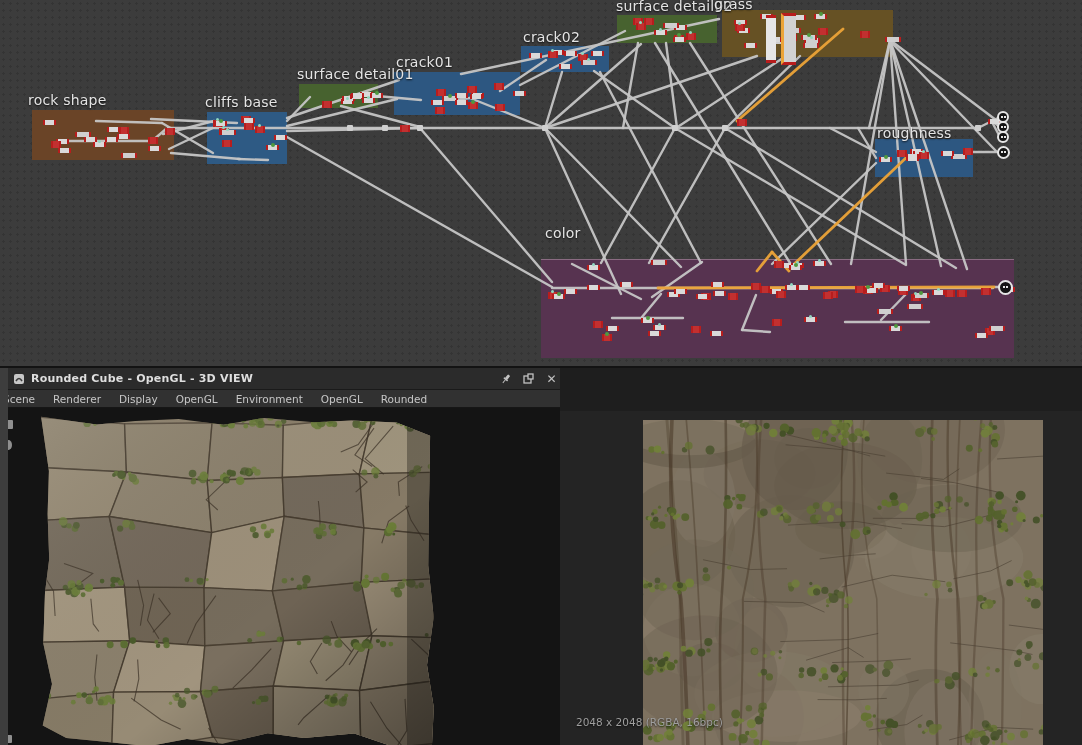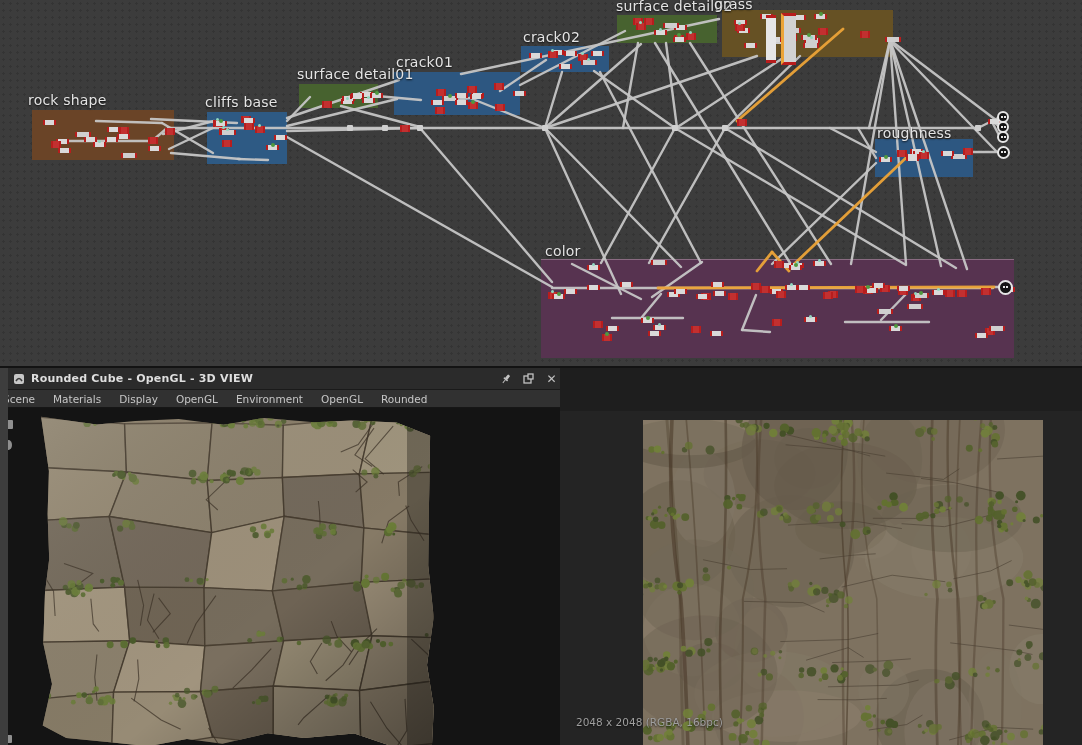--- a/index.html
+++ b/index.html
@@ -363,21 +363,21 @@
       </div>
     <div id="labels">
         <div class="frame-label" style="left: 28px; top: 92px;">rock shape</div>
         <div class="frame-label" style="left: 205px; top: 94px;">cliffs base</div>
         <div class="frame-label" style="left: 297px; top: 66px;">surface detail01</div>
         <div class="frame-label" style="left: 396px; top: 54px;">crack01</div>
         <div class="frame-label" style="left: 523px; top: 29px;">crack02</div>
         <div class="frame-label" style="left: 616px; top: -2px;">surface detail02</div>
         <div class="frame-label" style="left: 714px; top: -4px;">grass</div>
         <div class="frame-label" style="left: 877px; top: 125px;">roughness</div>
-        <div class="frame-label" style="left: 545px; top: 243px;">color</div>
+        <div class="frame-label" style="left: 545px; top: 225px;">color</div>
       </div>
   </div>
   <div id="divider"></div>
 
   <div id="v3d" class="panel">
     <div class="tbar">
       <svg class="ticon" viewBox="0 0 12 12">
         <rect x="1" y="1" width="10" height="10" rx="2" fill="#c7c7c7"></rect>
         <path d="M3 8 Q6 3 9 8" stroke="#3a3a3a" stroke-width="1.6" fill="none"></path>
       </svg>
@@ -396,21 +396,21 @@
           <svg width="11" height="11" viewBox="0 0 11 11">
               <rect x="1" y="3" width="7" height="7" fill="none" stroke="#c2c2c2" stroke-width="1.3"></rect>
               <rect x="5" y="1" width="5" height="5" fill="#2b2b2b" stroke="#c2c2c2" stroke-width="1.3"></rect>
             </svg>
         </span>
         <span class="tbtn" style="color:#c2c2c2;font-size:12px;">✕</span>
       </span>
     </div>
     <div class="menubar">
       <span class="mitem" style="margin-left:-14px">Scene</span>
-      <span class="mitem">Materials</span>
+      <span class="mitem">Renderer</span>
       <span class="mitem">Display</span>
       <span class="mitem">OpenGL</span>
       <span class="mitem">Environment</span>
       <span class="mitem">OpenGL</span>
       <span class="mitem">Rounded</span>
     </div>
     <div id="vp3d">
       <svg id="rock" width="400" height="330" style="position:absolute;left:33px;top:8px;">
           <defs>
             <clipPath id="rc">

